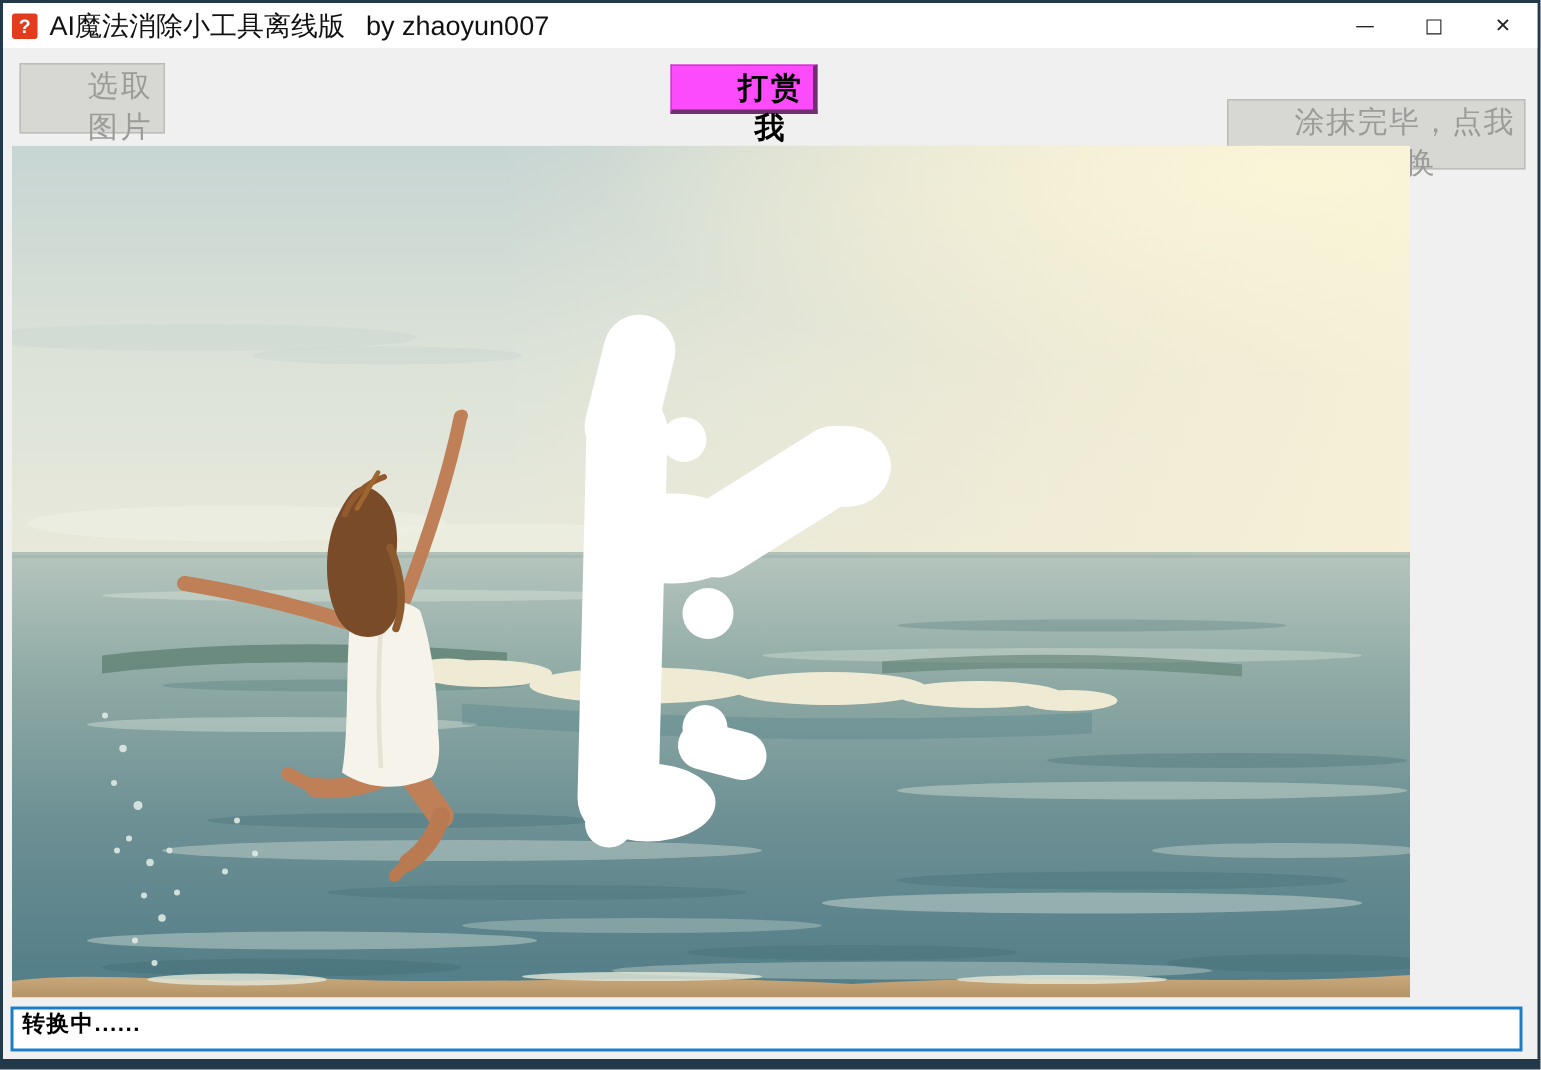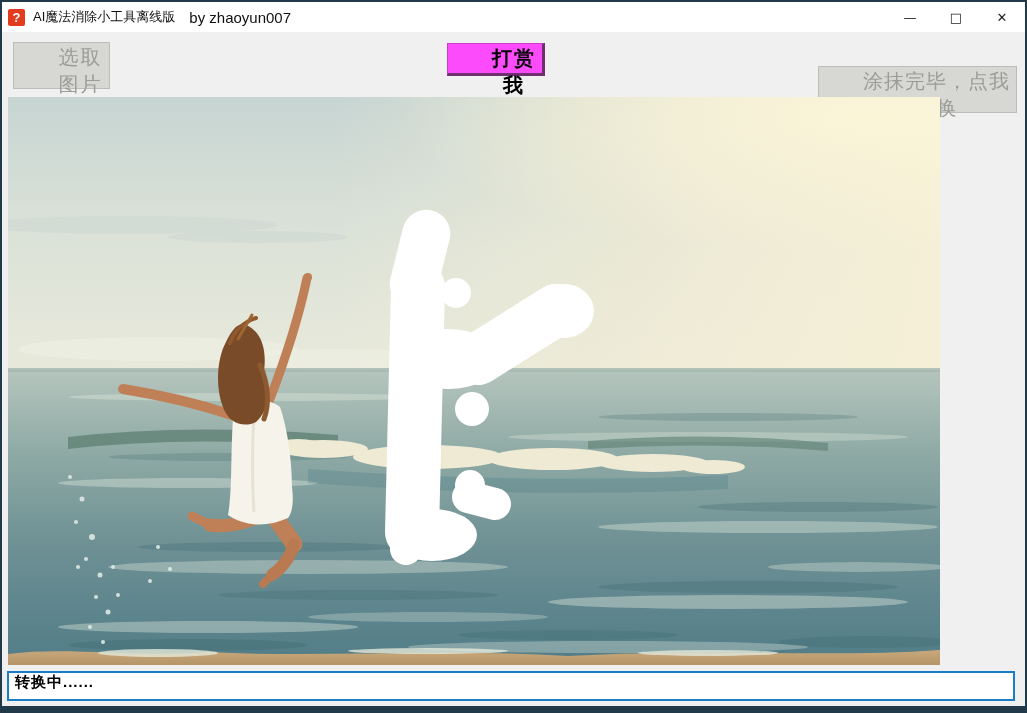--- a/index.html
+++ b/index.html
@@ -19,22 +19,22 @@
     background:#ffffff;
     display:flex;align-items:center;
   }
   .app-icon{
     width:17px;height:17px;margin-left:6px;
     background:#e23b1e;color:#ffffff;
     font-size:13px;font-weight:bold;
     display:flex;align-items:center;justify-content:center;
     border-radius:2px;
   }
-  .title-text{margin-left:8px;font-size:13px;color:#111;}
-  .title-byline{margin-left:14px;font-size:15px;color:#111;}
+  .title-text{margin-left:8px;font-size:18px;color:#111;}
+  .title-byline{margin-left:14px;font-size:18px;color:#111;}
   .win-controls{position:absolute;right:0;top:0;height:30px;display:flex;}
   .win-btn{
     width:46px;height:30px;display:flex;align-items:center;justify-content:center;
     font-size:13px;color:#222;cursor:default;background:transparent;border:none;
     font-family:"DejaVu Sans",sans-serif;
   }
   
   .btn{
     position:absolute;
     display:flex;align-items:flex-start;justify-content:center;

